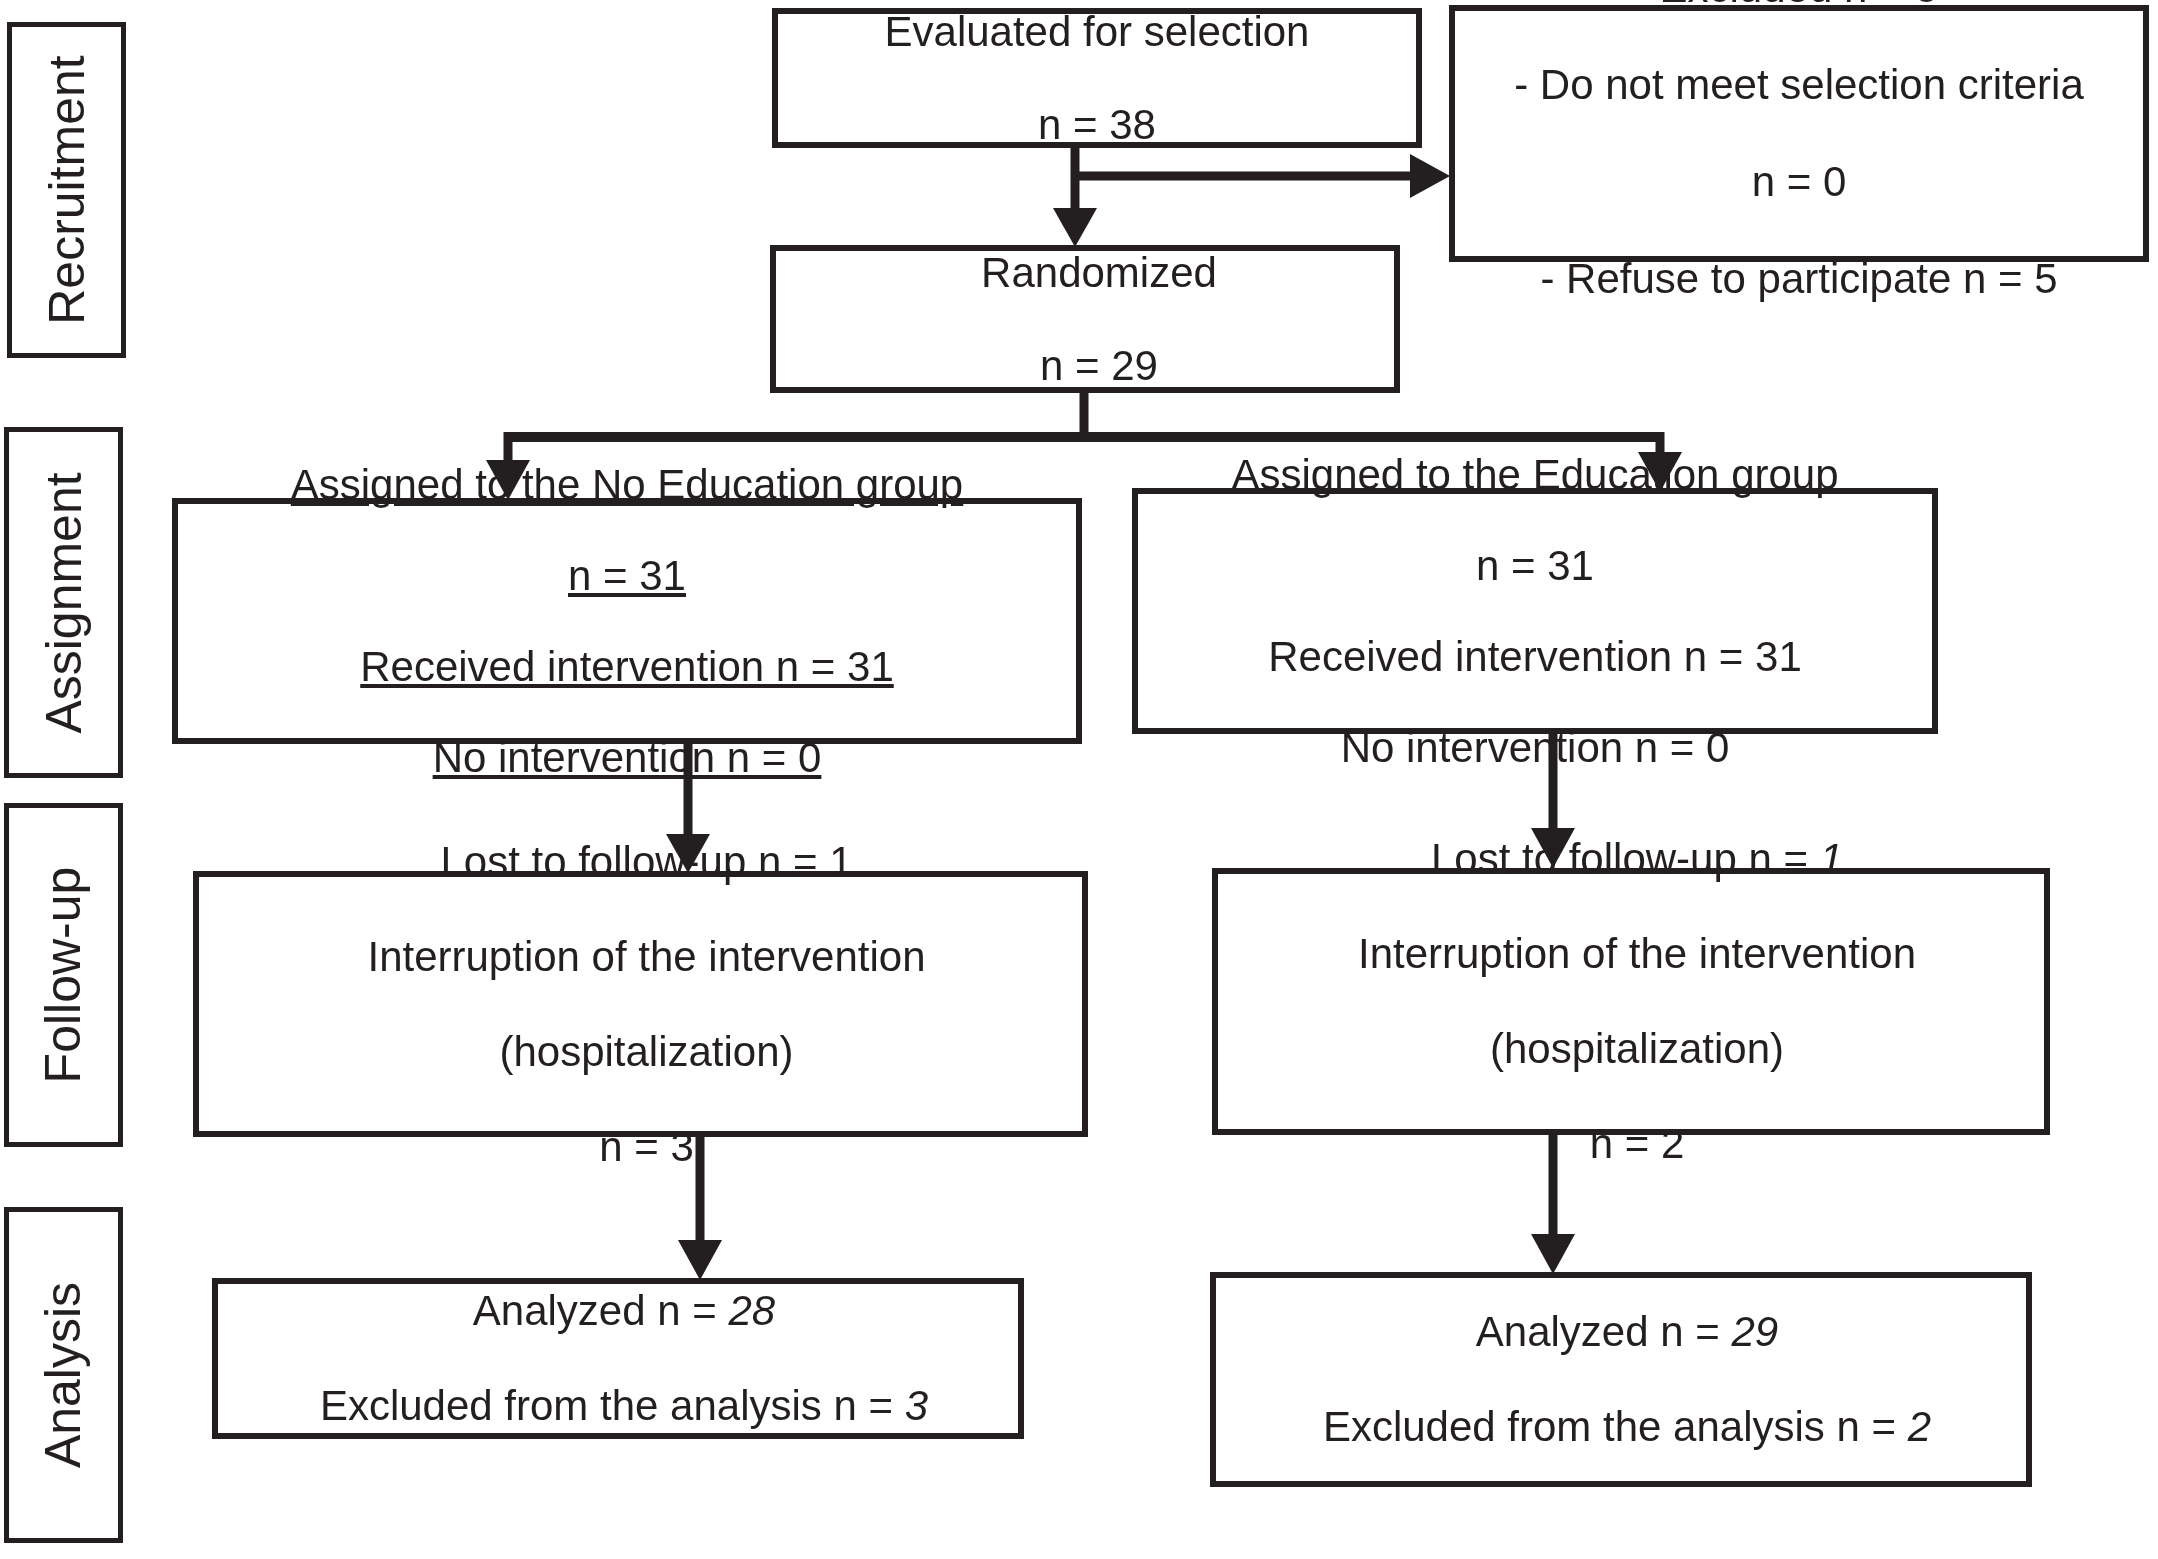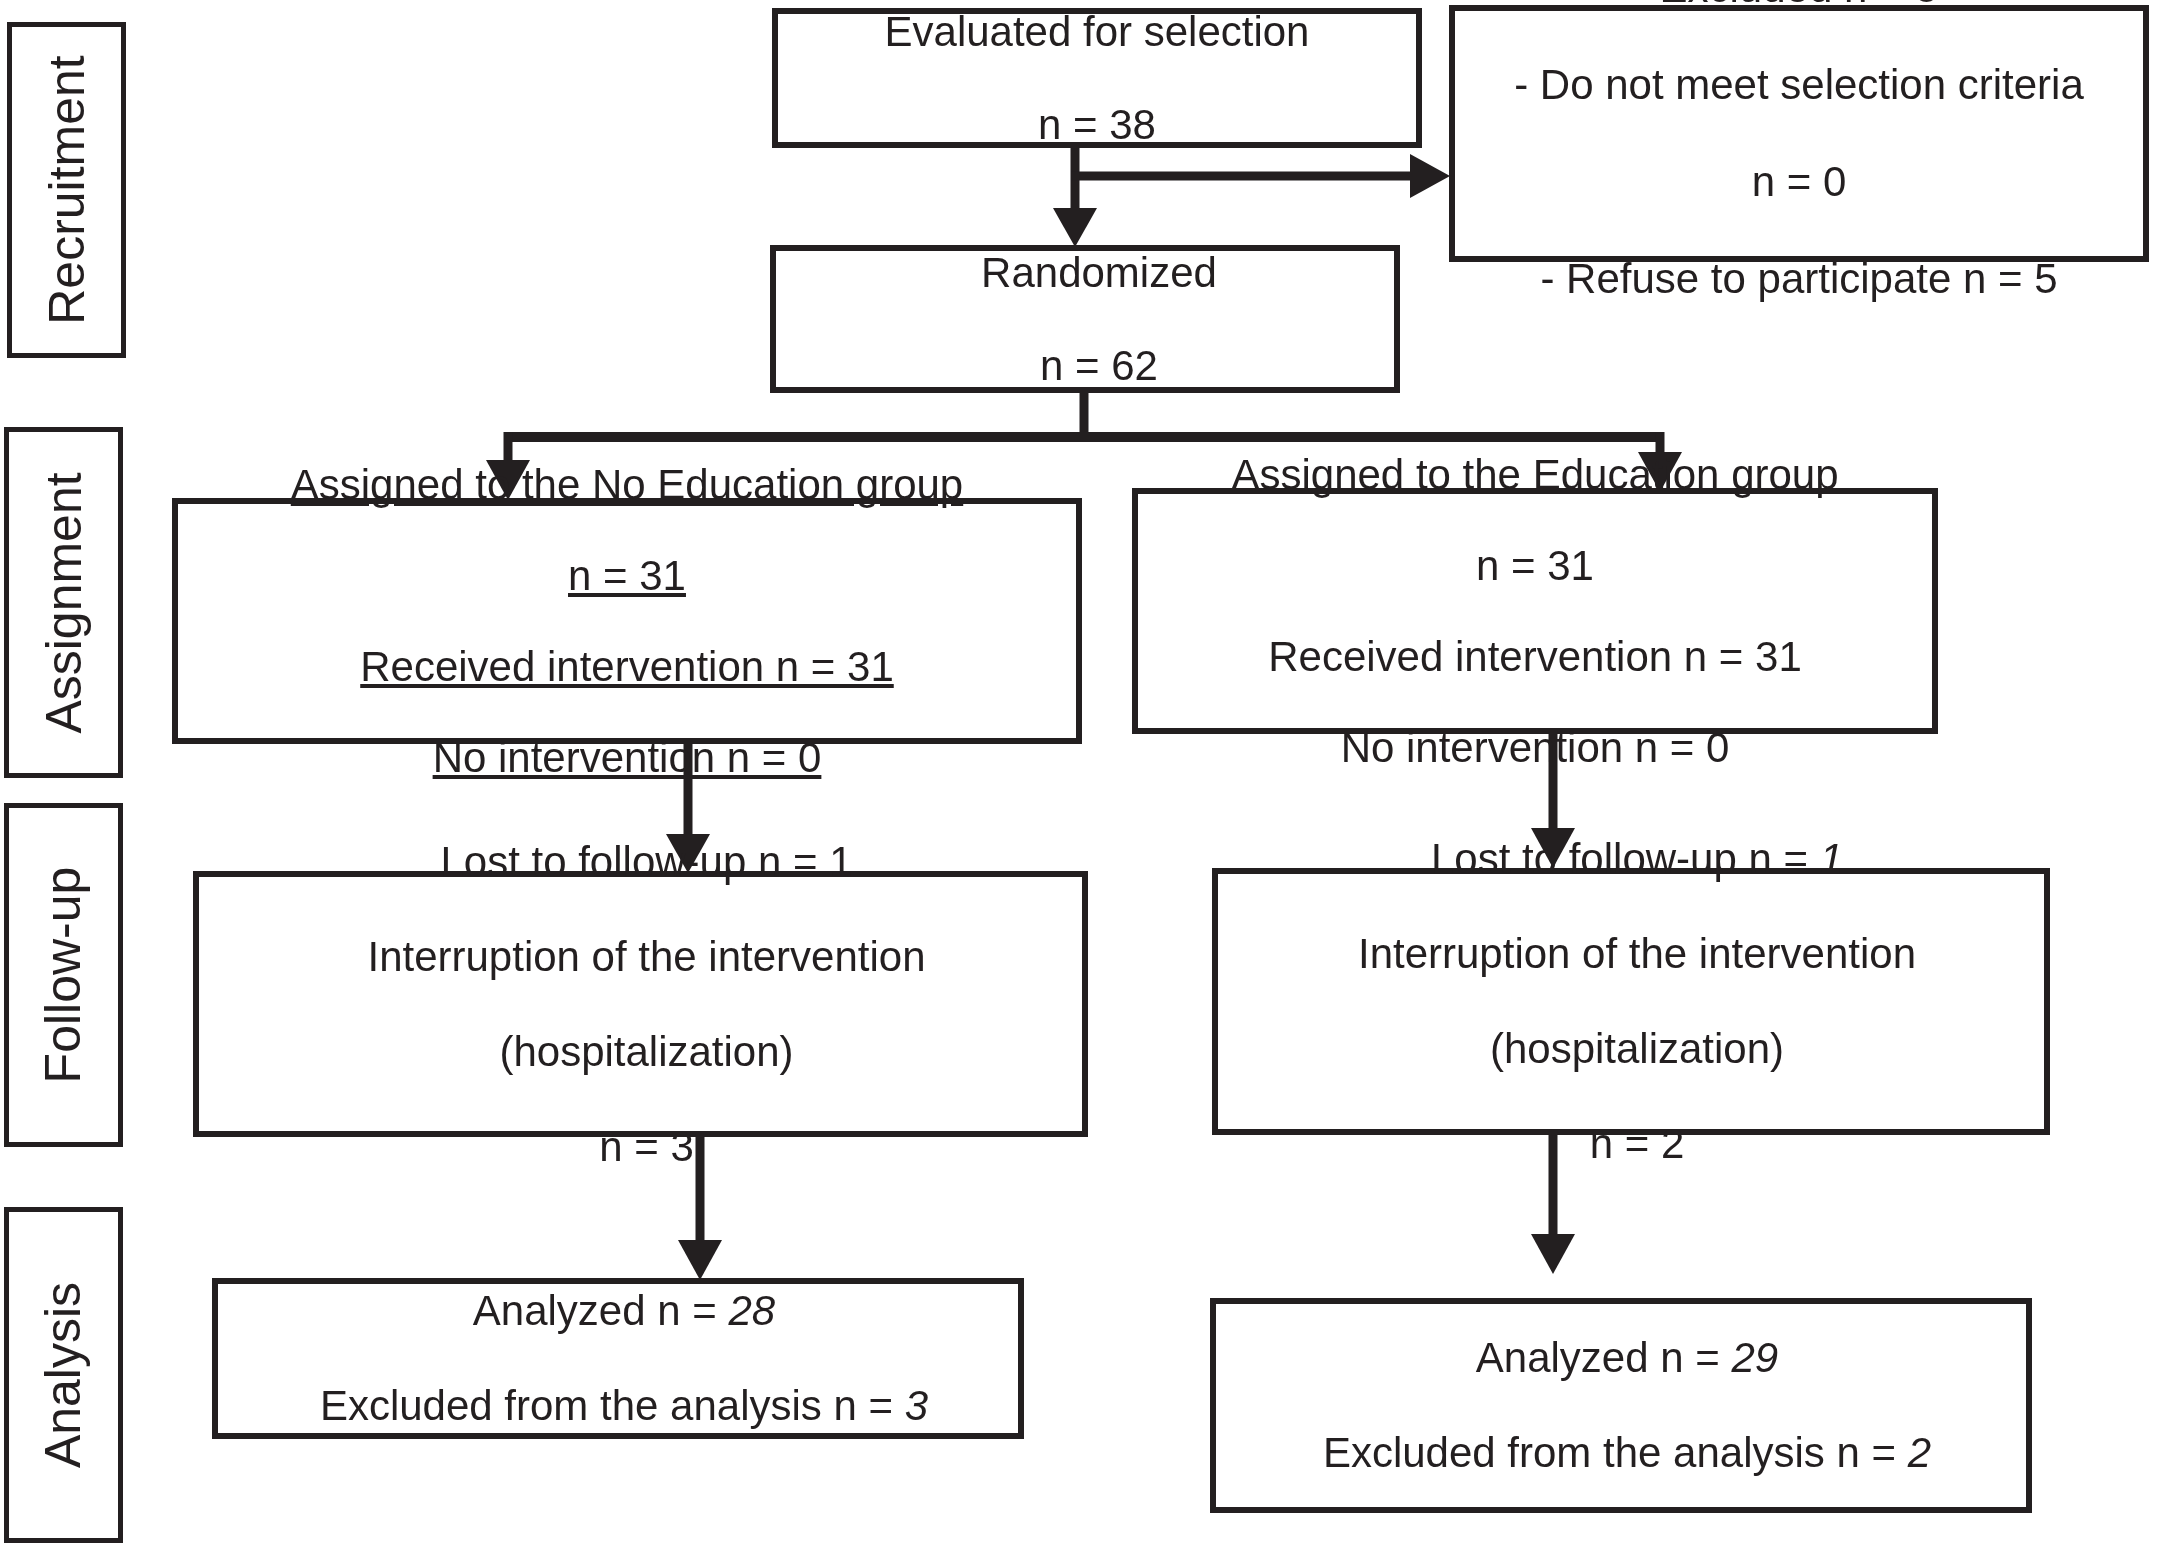--- a/index.html
+++ b/index.html
@@ -113,21 +113,21 @@
 
   <div class="box lh64" style="left:1449px; top:5px; width:700px; height:257px;">
     <div>Excluded n = 5</div>
     <div>- Do not meet selection criteria</div>
     <div>n = 0</div>
     <div>- Refuse to participate n = 5</div>
   </div>
 
   <div class="box" style="left:770px; top:245px; width:630px; height:148px;padding-left:28px;">
     <div>Randomized</div>
-    <div>n = 62</div>
+    <div>n = 29</div>
   </div>
 
   <div class="box lh58" style="left:172px; top:498px; width:910px; height:246px;text-decoration:underline;">
     <div>Assigned to the No Education group</div>
     <div>n = 31</div>
     <div>Received intervention n = 31</div>
     <div>No intervention n = 0</div>
   </div>
 
   <div class="box lh58" style="left:1132px; top:488px; width:806px; height:246px;">
@@ -155,21 +155,21 @@
 
   <div class="box lh62" style="left:212px; top:1278px; width:812px; height:161px;">
     <div>
       <span>Analyzed n = </span><span class="it">28</span>
     </div>
     <div>
       <span>Excluded from the analysis n = </span><span class="it">3</span>
     </div>
   </div>
 
-  <div class="box lh62" style="left:1210px; top:1272px; width:822px; height:215px;margin-top:26px;">
+  <div class="box lh62" style="left:1210px; top:1272px; width:822px; height:215px;">
     <div>
       <span>Analyzed n = </span><span class="it">29</span>
     </div>
     <div>
       <span>Excluded from the analysis n = </span><span class="it">2</span>
     </div>
   </div>
 
 </div>
 

